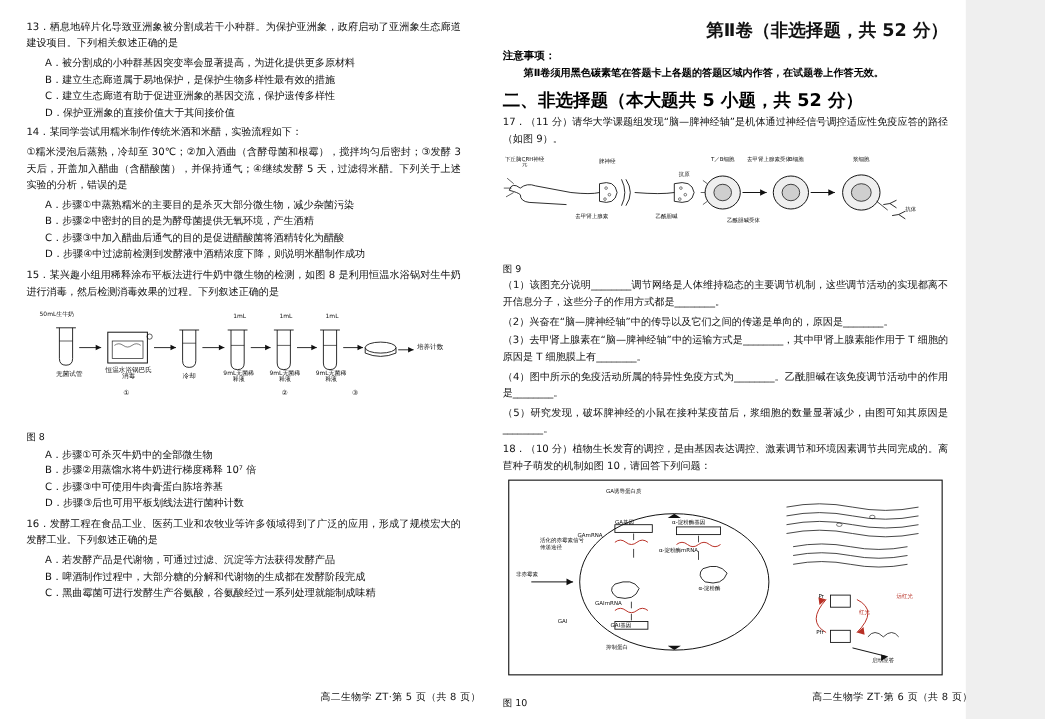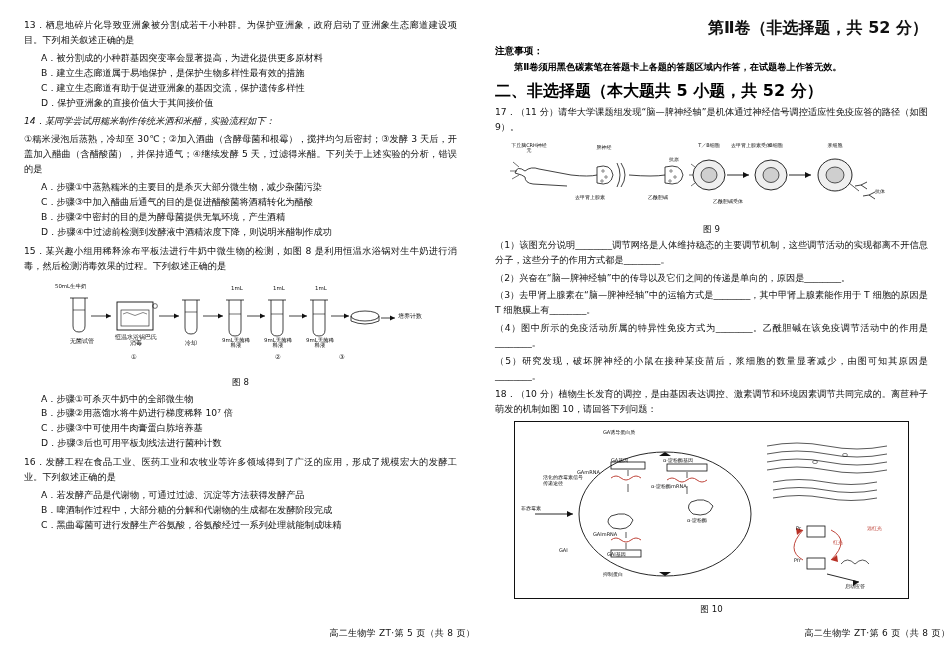--- a/index.html
+++ b/index.html
@@ -4,21 +4,21 @@
 <style>
   html,body{margin:0;padding:0;}
   body{
     width:950px;height:654px;
     background:#efefef;
     font-family:"DejaVu Sans","Liberation Sans",sans-serif;
     overflow:hidden;
   }
   .page{
     position:absolute;top:0;left:0;
-    width:950px;height:654px;
+    width:878px;height:654px;
     background:#fff;
     display:flex;
   }
   .col{
     width:475px;height:654px;
     box-sizing:border-box;
     padding:18px 26px 10px 26px;
     position:relative;
   }
   .col.left{padding-left:24px;padding-right:18px;}
@@ -34,21 +34,21 @@
     text-align:justify;
     margin-bottom:3px;
   }
   .opt{
     font-size:9.2px;
     line-height:1.62;
     color:#111;
     padding-left:17px;
     text-align:justify;
   }
-  .figcap{font-size:8.6px;text-align:center;margin-top:5px;color:#111;}
+  .figcap{font-size:8.6px;margin-top:20px;color:#111;}
   .footer{
     position:absolute;bottom:14px;left:0;width:100%;
     text-align:right;font-size:9px;color:#111;
     letter-spacing:.3px;
   }
   .sechead{
     font-size:16px;font-weight:bold;text-align:right;margin:0 0 6px 0;color:#111;
   }
   .notice-title{font-size:9.6px;font-weight:bold;margin:2px 0 2px 0;}
   .notice-body{font-size:9.2px;line-height:1.62;text-indent:19px;font-weight:bold;}
@@ -76,27 +76,27 @@
   <div class="col left">
 
     <div class="q">
       <span>13．</span><span>栖息地碎片化导致亚洲象被分割成若干小种群。为保护亚洲象，政府启动了亚洲象生态廊道建设项目。下列相关叙述正确的是</span>
     </div>
     <div class="opt">A．被分割成的小种群基因突变率会显著提高，为进化提供更多原材料</div>
     <div class="opt">B．建立生态廊道属于易地保护，是保护生物多样性最有效的措施</div>
     <div class="opt">C．建立生态廊道有助于促进亚洲象的基因交流，保护遗传多样性</div>
     <div class="opt">D．保护亚洲象的直接价值大于其间接价值</div>
 
-    <div class="q" style="margin-top:4px;font-style:italic;">
+    <div class="q" style="margin-top:4px;">
       <span>14．</span><span>某同学尝试用糯米制作传统米酒和米醋，实验流程如下：</span>
     </div>
     <div class="q">①糯米浸泡后蒸熟，冷却至 30℃；②加入酒曲（含酵母菌和根霉），搅拌均匀后密封；③发酵 3 天后，开盖加入醋曲（含醋酸菌），并保持通气；④继续发酵 5 天，过滤得米醋。下列关于上述实验的分析，错误的是</div>
     <div class="opt">A．步骤①中蒸熟糯米的主要目的是杀灭大部分微生物，减少杂菌污染</div>
+    <div class="opt">B．步骤②中密封的目的是为酵母菌提供无氧环境，产生酒精</div>
     <div class="opt">C．步骤③中加入醋曲后通气的目的是促进醋酸菌将酒精转化为醋酸</div>
-    <div class="opt">B．步骤②中密封的目的是为酵母菌提供无氧环境，产生酒精</div>
     <div class="opt">D．步骤④中过滤前检测到发酵液中酒精浓度下降，则说明米醋制作成功</div>
 
     <div class="q" style="margin-top:4px;">
       <span>15．</span><span>某兴趣小组用稀释涂布平板法进行牛奶中微生物的检测，如图 8 是利用恒温水浴锅对生牛奶进行消毒，然后检测消毒效果的过程。下列叙述正确的是</span>
     </div>
 
     <div class="fig8">
       <svg width="395" height="92" viewBox="0 0 395 92">
 
         <path d="M30 18 L30 46 Q30 52 36 52 Q42 52 42 46 L42 18" fill="none" stroke="#111" stroke-width="0.8"></path>

